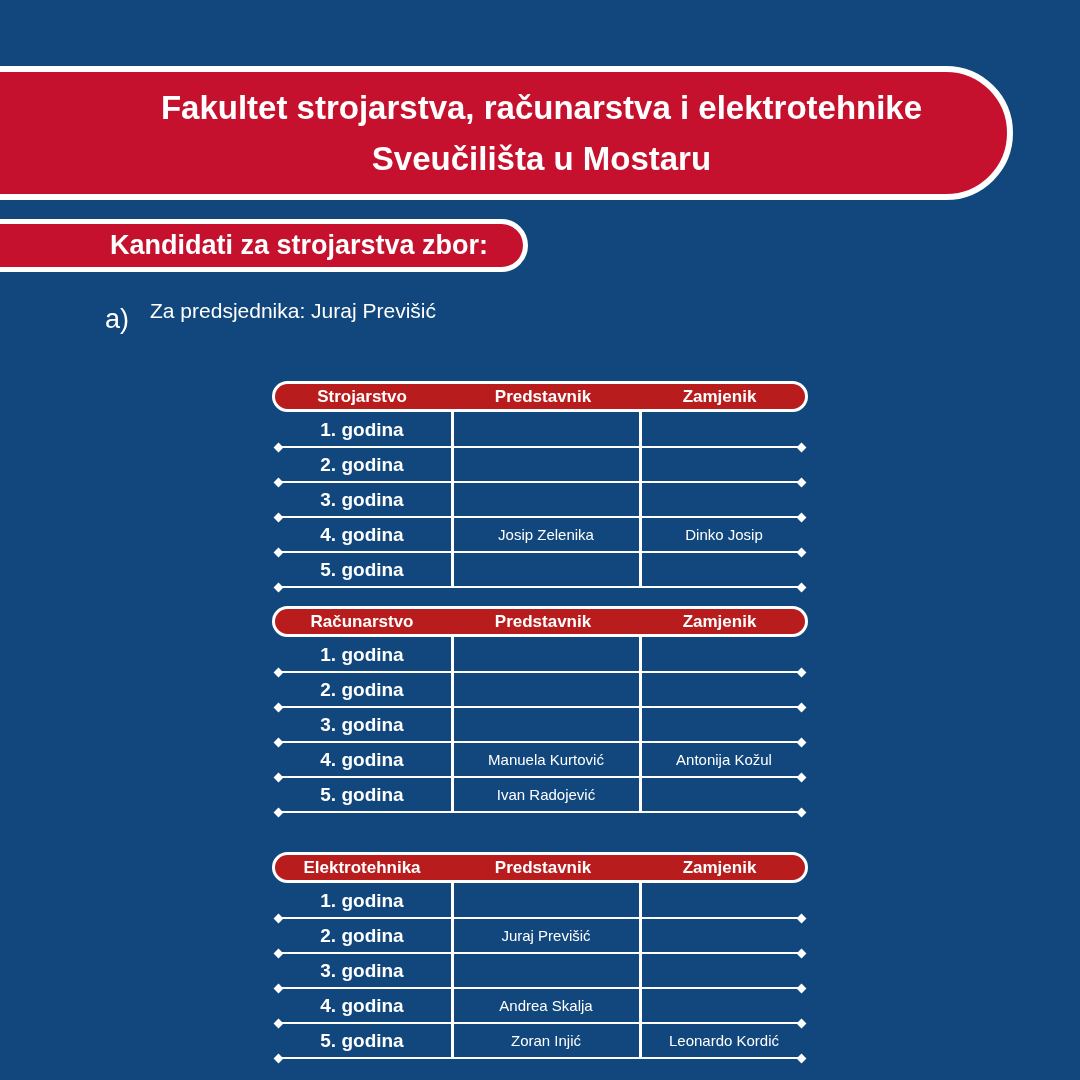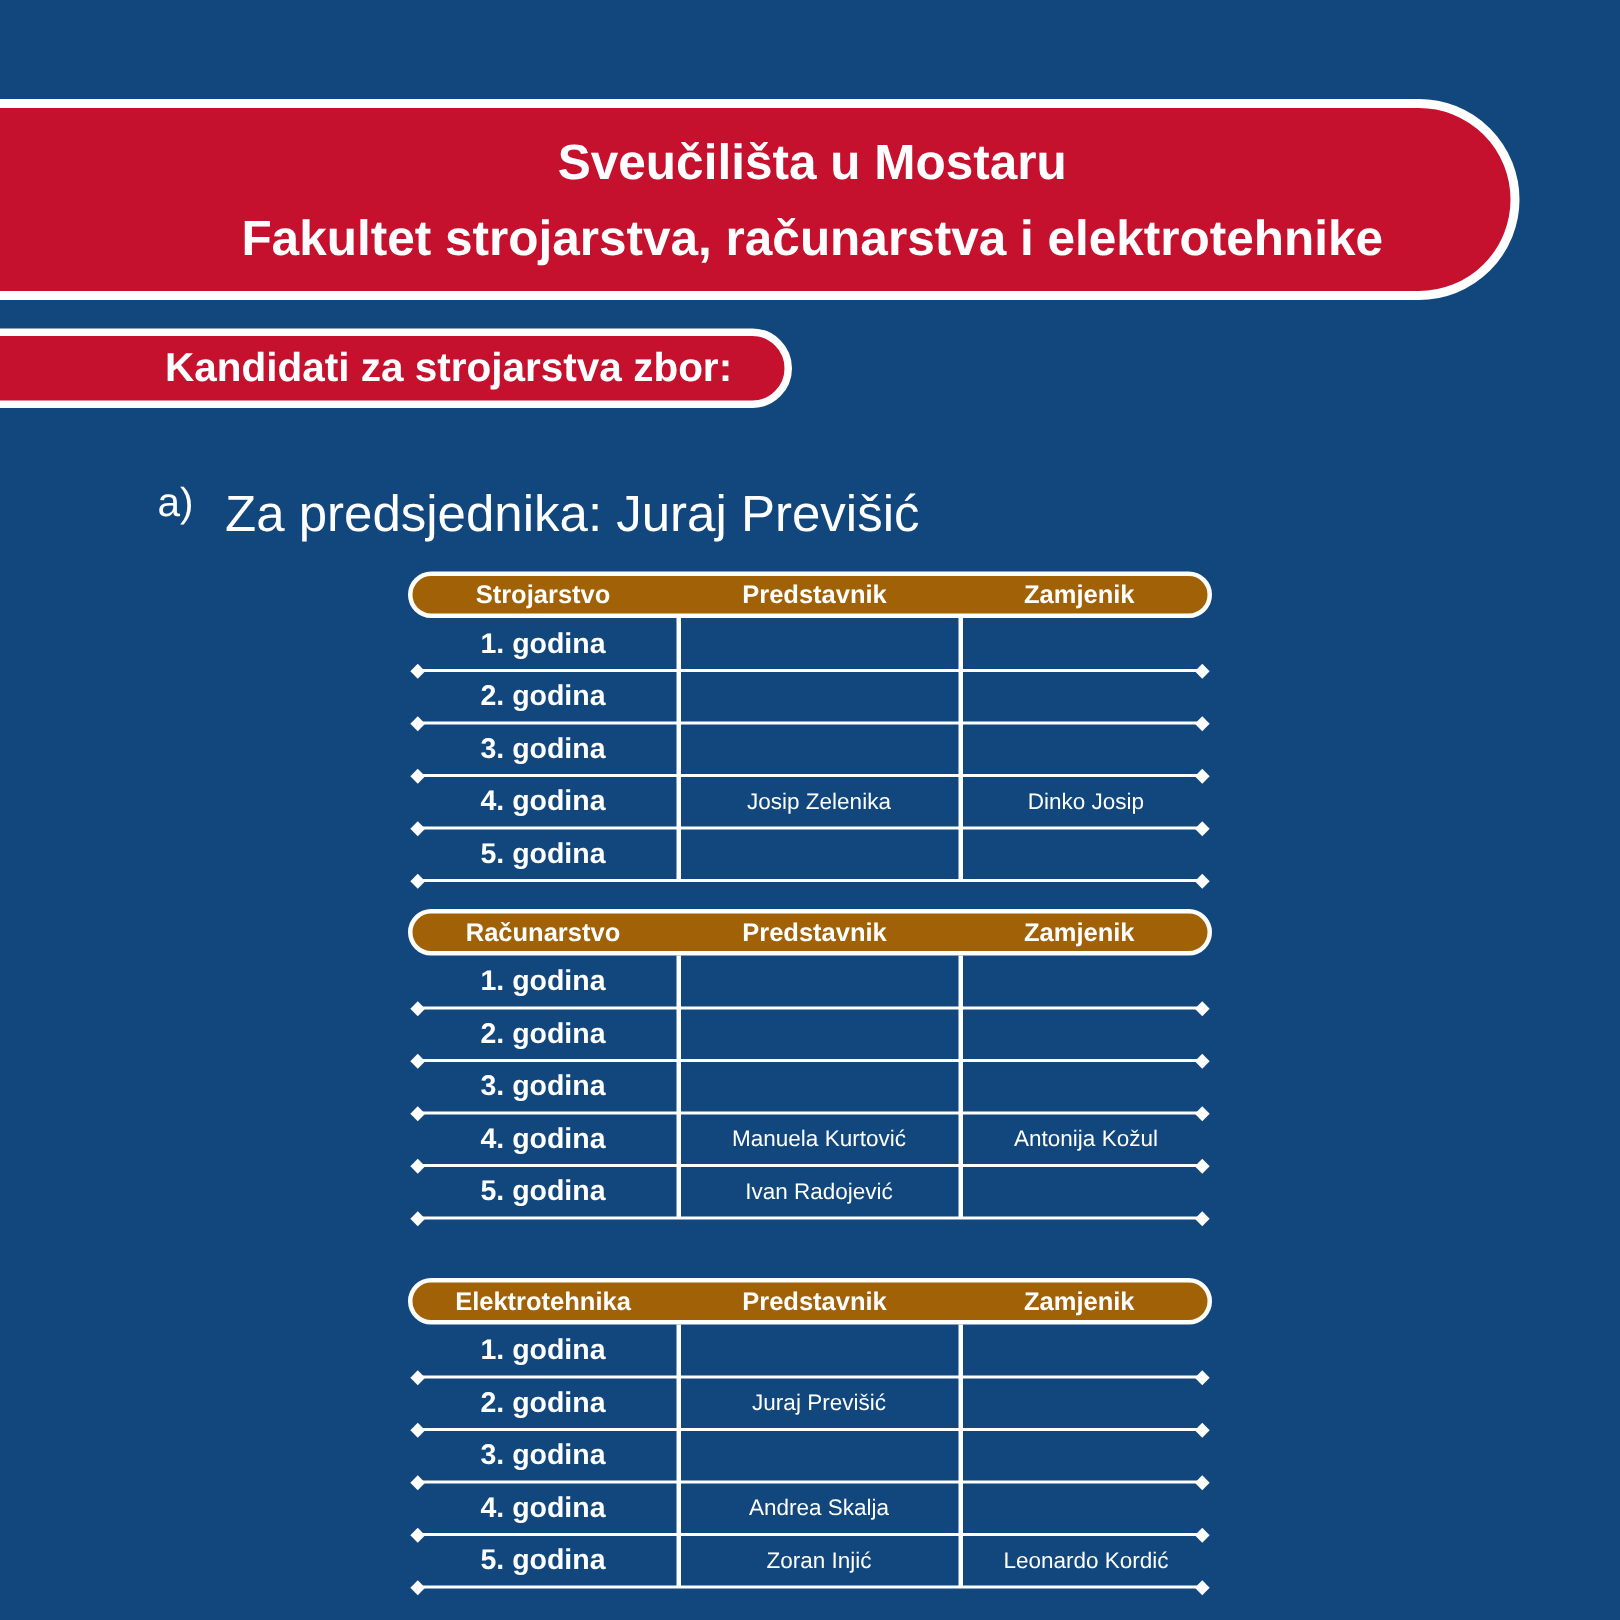--- a/index.html
+++ b/index.html
@@ -25,26 +25,26 @@
     box-sizing:border-box;
     display:flex;align-items:center;padding-left:145px;
   }
   .badge .label{font-size:27px;font-weight:bold;white-space:nowrap;}
   
   .cands{
     position:absolute;top:290px;left:105px;
     display:flex;align-items:center;
   }
   .cands .letter{font-size:27px;margin-right:21px;transform:translateY(8px);}
-  .cands .lines{font-size:34px;line-height:42px;margin-top:32px;}
+  .cands .lines{font-size:21px;line-height:42px;}
   .cands .cline{white-space:nowrap;}
   
   .table{position:absolute;left:272px;width:536px;}
   .thead{
-    height:31px;background:#a16207;border:3px solid #ffffff;border-radius:17px;
+    height:31px;background:#b91c1c;border:3px solid #ffffff;border-radius:17px;
     box-sizing:border-box;
     display:grid;grid-template-columns:174px 188px 165px;
     align-items:center;text-align:center;
   }
   .thead .th{font-size:17px;font-weight:bold;white-space:nowrap;}
   .tbody{position:relative;}
   .trow{
     position:relative;height:35px;
     display:grid;grid-template-columns:180px 188px 168px;
     align-items:center;text-align:center;
@@ -61,22 +61,22 @@
   .sep::before{left:-3px;}
   .sep::after{right:-3px;}
   .vline{position:absolute;top:0;bottom:0;width:3px;background:#ffffff;}
   .v1{left:179px;}
   .v2{left:367px;}
 </style>
 </head>
 <body>
 
 <div class="banner">
+  <div class="line">Fakultet strojarstva, računarstva i elektrotehnike</div>
   <div class="line">Sveučilišta u Mostaru</div>
-  <div class="line">Fakultet strojarstva, računarstva i elektrotehnike</div>
 </div>
 
 <div class="badge">
   <div class="label">Kandidati za strojarstva zbor:</div>
 </div>
 
 <div class="cands">
   <div class="letter">a)</div>
   <div class="lines">
     <div class="cline">Za predsjednika: Juraj Previšić</div>

